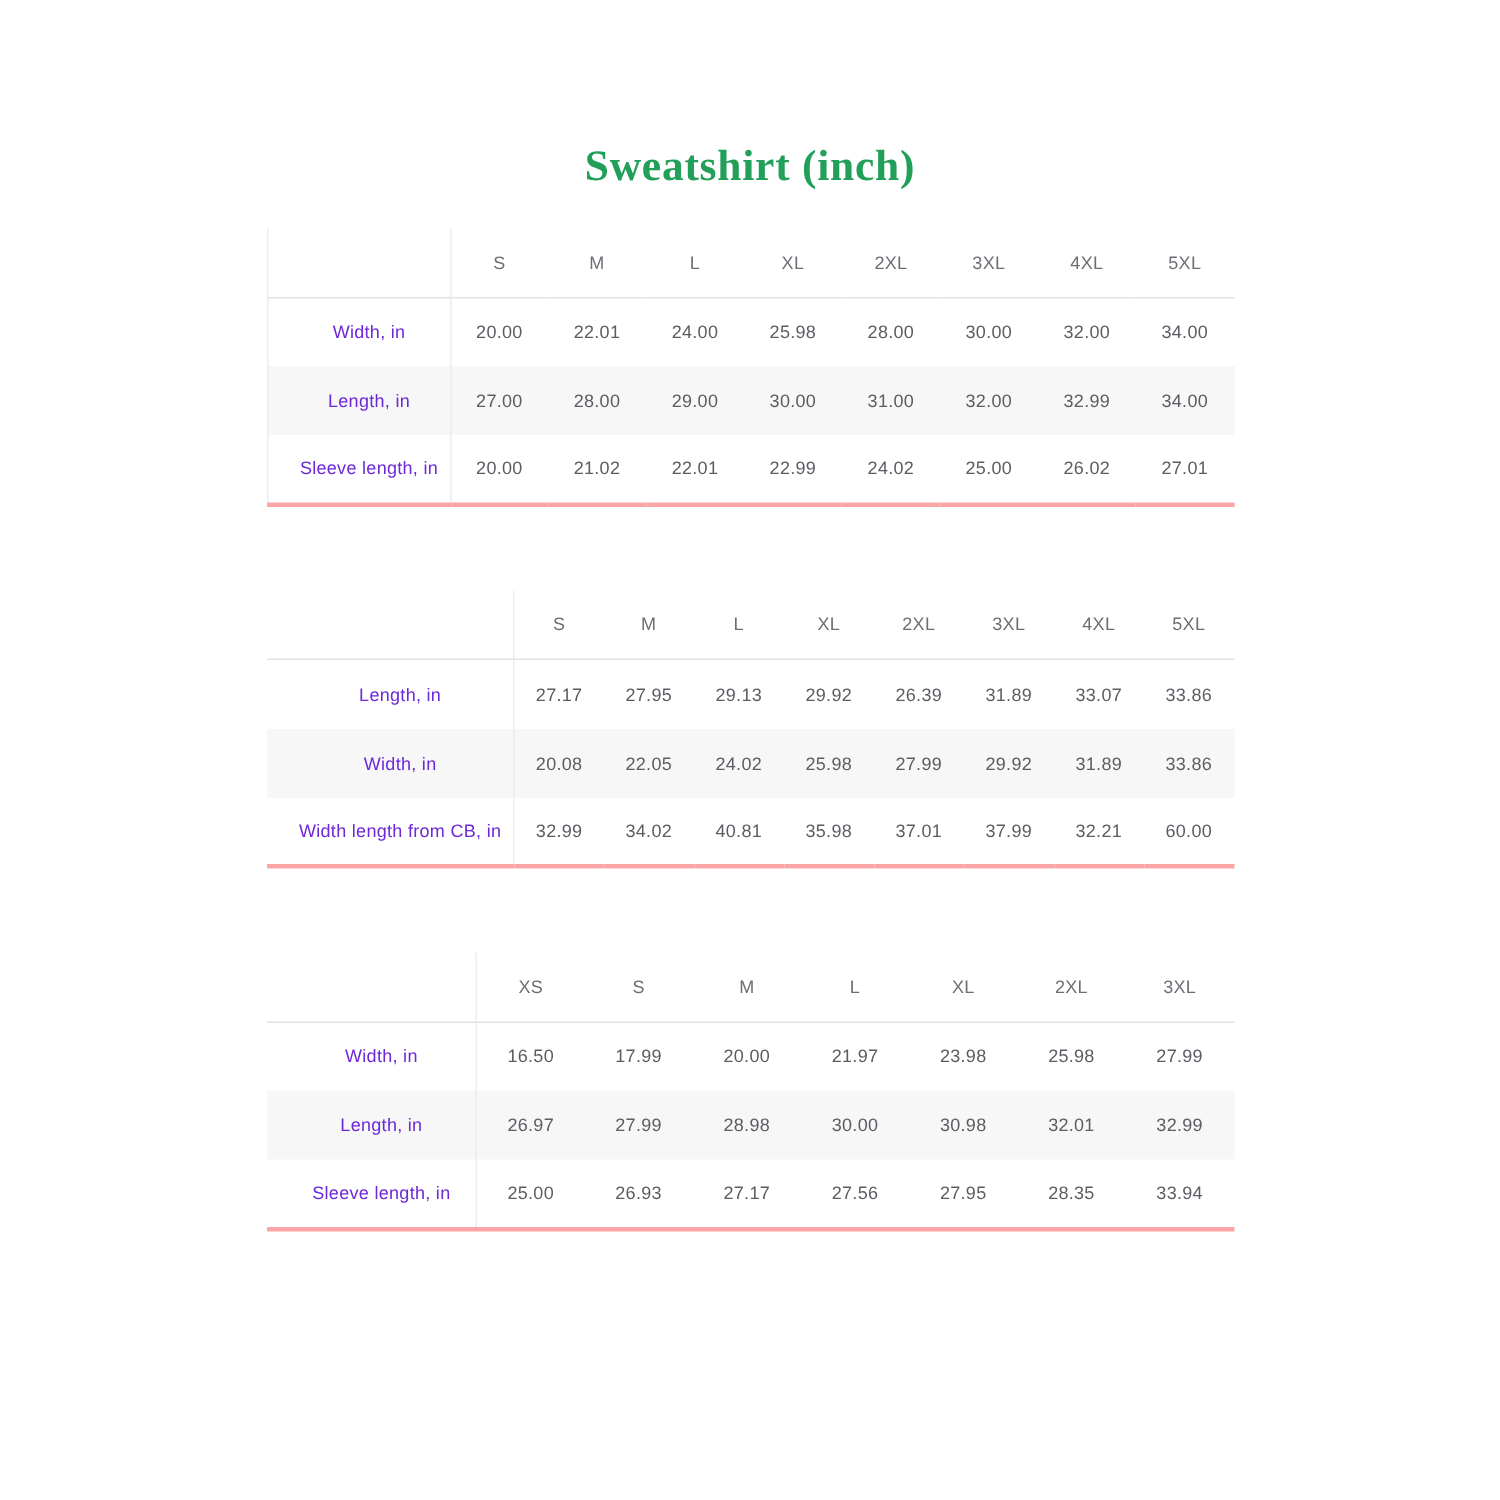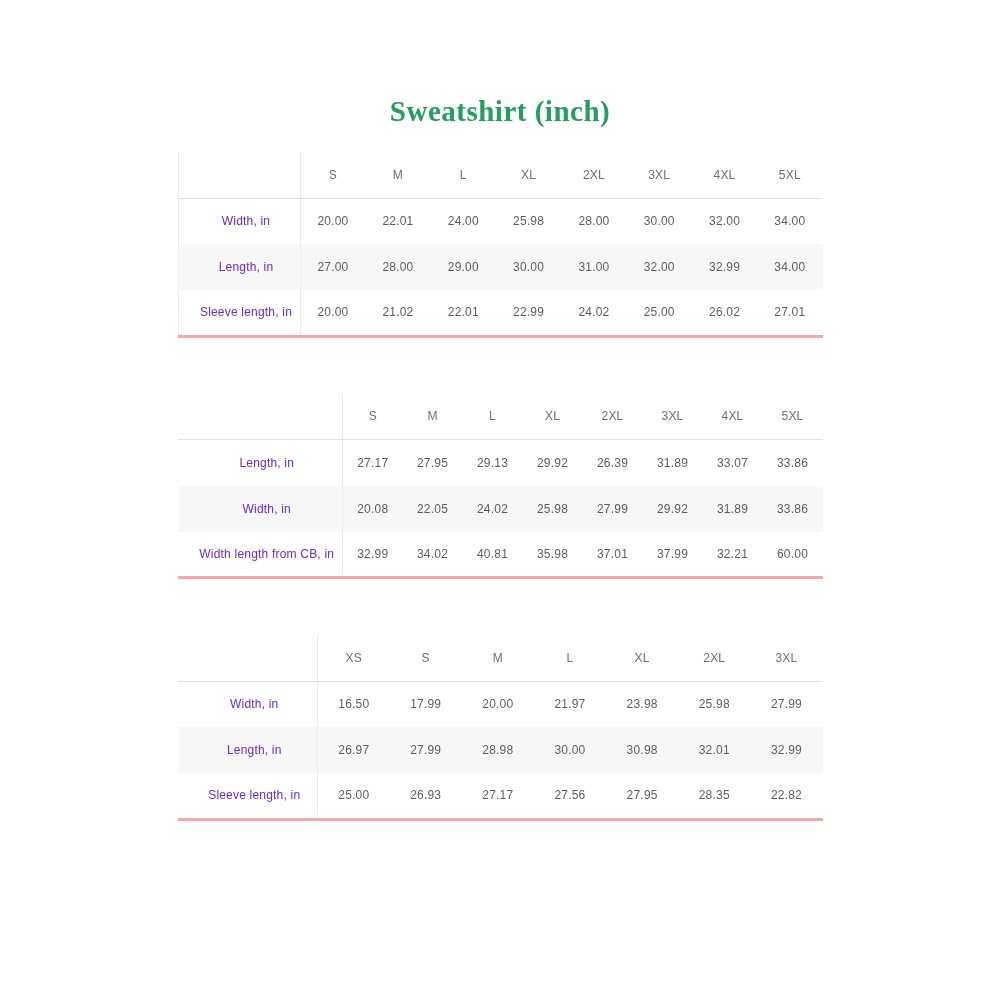--- a/index.html
+++ b/index.html
@@ -247,20 +247,20 @@
               <td>32.99</td>
             </tr>
             <tr>
               <th class="row-label" scope="row">Sleeve length, in</th>
               <td>25.00</td>
               <td>26.93</td>
               <td>27.17</td>
               <td>27.56</td>
               <td>27.95</td>
               <td>28.35</td>
-              <td>22.82</td>
+              <td>33.94</td>
             </tr>
           </tbody>
         </table>
     </section>
 
   </div>
 </div>
 
 </body></html>

